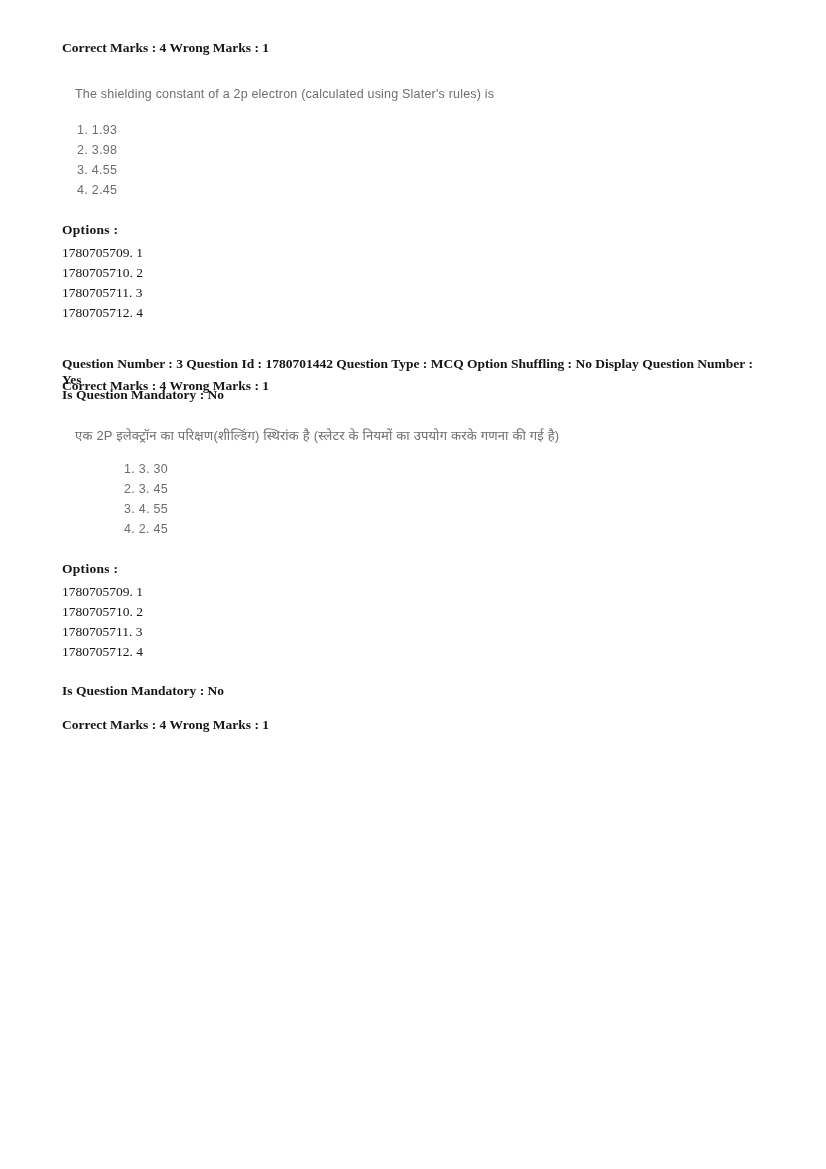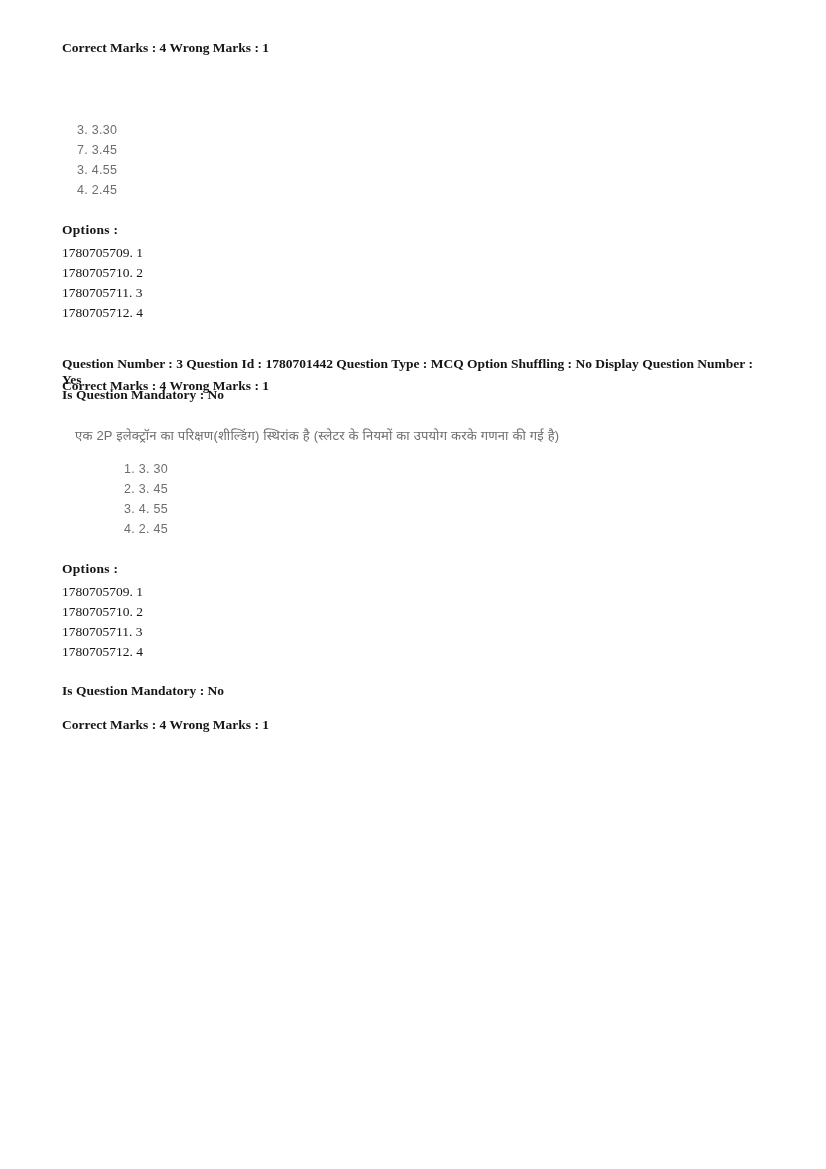--- a/index.html
+++ b/index.html
@@ -72,24 +72,25 @@
     font-size:13px;
   }
 </style>
 </head>
 <body>
 
 <div class="page">
 
   <div class="marks-line serif-bold" style="top:40px;">Correct Marks : 4 Wrong Marks : 1</div>
 
+  <div class="q-image-text" style="top:87px;">The shielding constant of a 2p electron (calculated using Slater's rules) is</div>
 
   <div class="q-image-options" style="top:120px;">
-    <div>3. 3.30</div>
-    <div>7. 3.45</div>
+    <div>1. 1.93</div>
+    <div>2. 3.98</div>
     <div>3. 4.55</div>
     <div>4. 2.45</div>
   </div>
 
   <div class="options-heading serif-bold" style="top:222px;">Options :</div>
   <div class="id-list" style="top:243px;">
     <div>1780705709. 1</div>
     <div>1780705710. 2</div>
     <div>1780705711. 3</div>
     <div>1780705712. 4</div>

